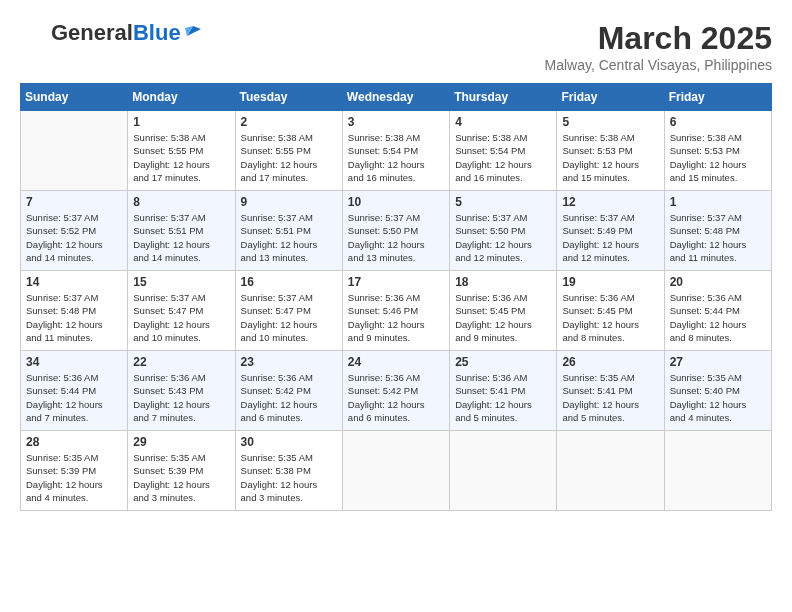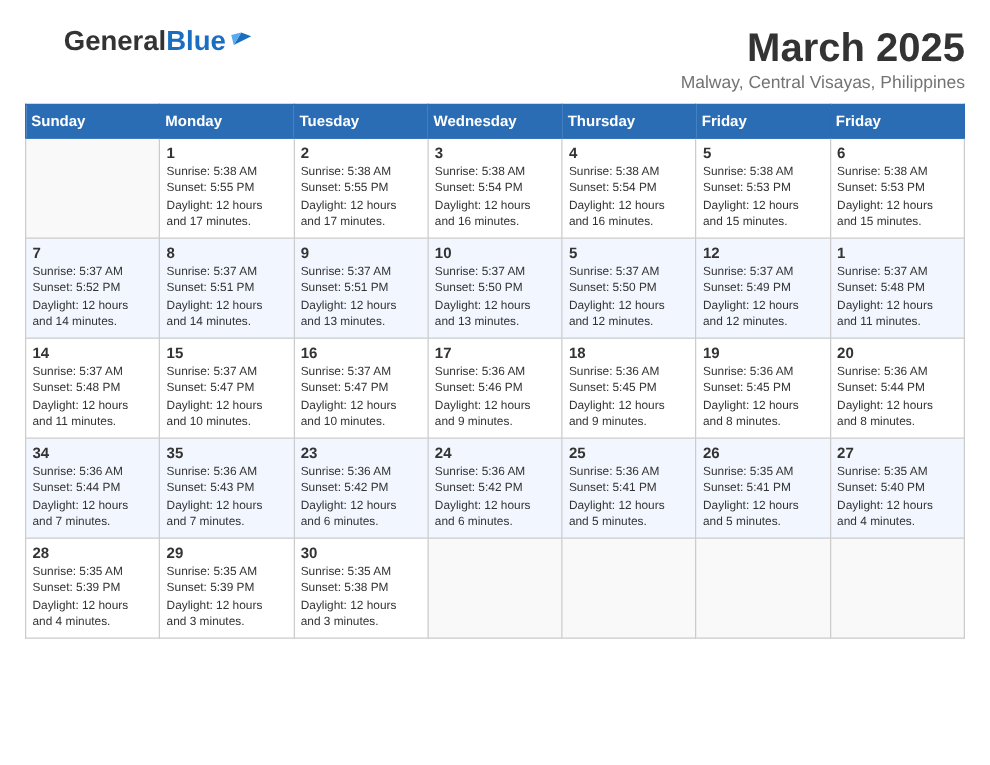--- a/index.html
+++ b/index.html
@@ -197,21 +197,21 @@
           <div class="day-num">20</div>
           <div class="day-info">Sunrise: 5:36 AM<br>Sunset: 5:44 PM<br>Daylight: 12 hours<br>and 8 minutes.</div>
         </td>
       </tr>
       <tr class="row-alt">
         <td>
           <div class="day-num">34</div>
           <div class="day-info">Sunrise: 5:36 AM<br>Sunset: 5:44 PM<br>Daylight: 12 hours<br>and 7 minutes.</div>
         </td>
         <td>
-          <div class="day-num">35</div>
+          <div class="day-num">22</div>
           <div class="day-info">Sunrise: 5:36 AM<br>Sunset: 5:43 PM<br>Daylight: 12 hours<br>and 7 minutes.</div>
         </td>
         <td>
           <div class="day-num">23</div>
           <div class="day-info">Sunrise: 5:36 AM<br>Sunset: 5:42 PM<br>Daylight: 12 hours<br>and 6 minutes.</div>
         </td>
         <td>
           <div class="day-num">24</div>
           <div class="day-info">Sunrise: 5:36 AM<br>Sunset: 5:42 PM<br>Daylight: 12 hours<br>and 6 minutes.</div>
         </td>

